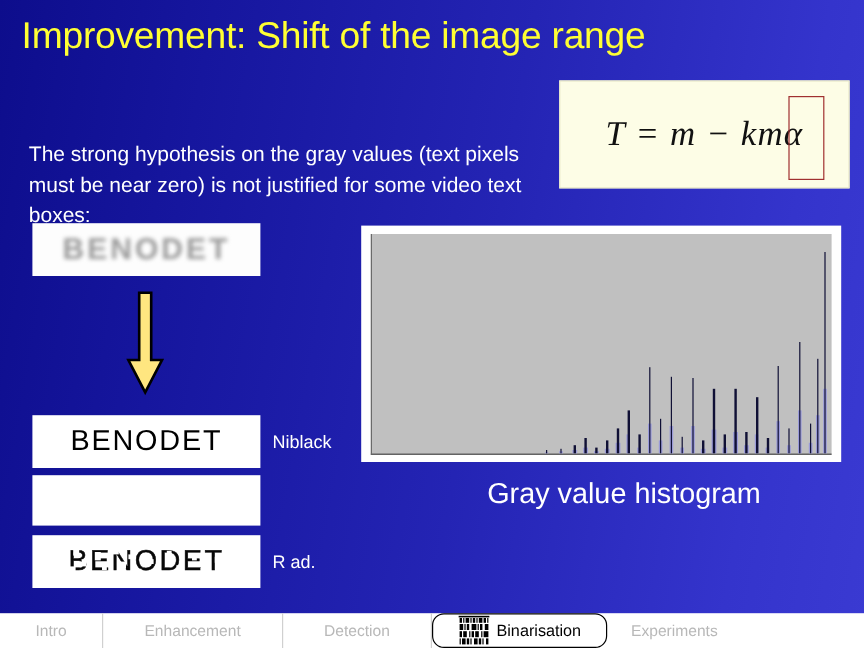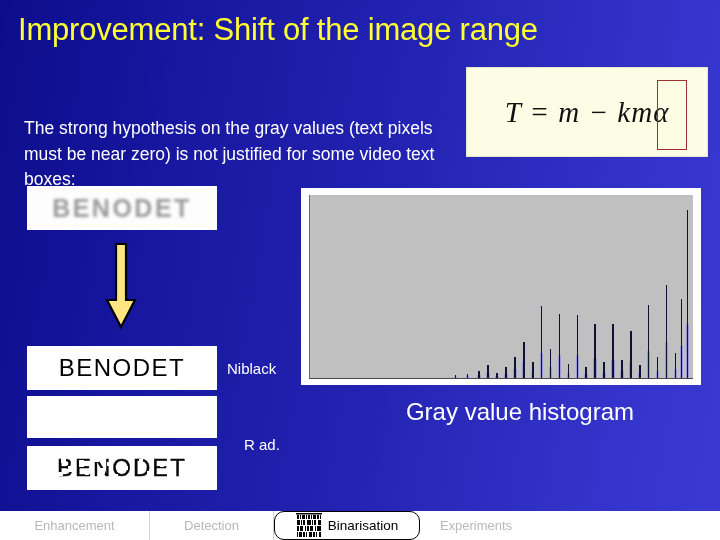--- a/index.html
+++ b/index.html
@@ -126,21 +126,21 @@
   
   .meth-label {
     position: absolute;
     color: #ffffff;
     font-size: 15px;
     line-height: 19px;
     white-space: pre-line;
   }
   #lbl-niblack { left: 227px; top: 359px; }
   #lbl-sauvola { left: 227px; top: 399px; }
-  #lbl-radapt  { left: 227px; top: 435px; margin-left: 17px; }
+  #lbl-radapt  { left: 227px; top: 459px; }
 
   
   #hist-frame {
     position: absolute;
     left: 301px; top: 188px;
     width: 400px; height: 197px;
     background: #ffffff;
     padding: 7px 8px 6px 8px;
     box-sizing: border-box;
   }
@@ -327,20 +327,23 @@
         <div class="spike" style="left: 364.651px; height: 25.06px;"></div>
         <div class="fill" style="left: 369.596px; height: 32.22px;"></div>
         <div class="spike" style="left: 370.596px; height: 78.76px;"></div>
         <div class="fill" style="left: 375.541px; height: 53.7px;"></div>
         <div class="spike" style="left: 376.541px; height: 168.26px;"></div>
       </div>
   </div>
   <div id="hist-caption">Gray value histogram</div>
 
   <div id="navbar">
+    <div class="nav-item" id="nav-intro">
+      <span>Intro</span>
+    </div>
     <div class="nav-item" id="nav-enhancement">
       <span>Enhancement</span>
     </div>
     <div class="nav-item" id="nav-detection">
       <span>Detection</span>
     </div>
     <div class="nav-item active" id="nav-binarisation">
       <svg class="thumb" viewBox="0 0 26 25">
         <rect x="0" y="0" width="26" height="25" fill="#ffffff"></rect>
         <g fill="#000000">

